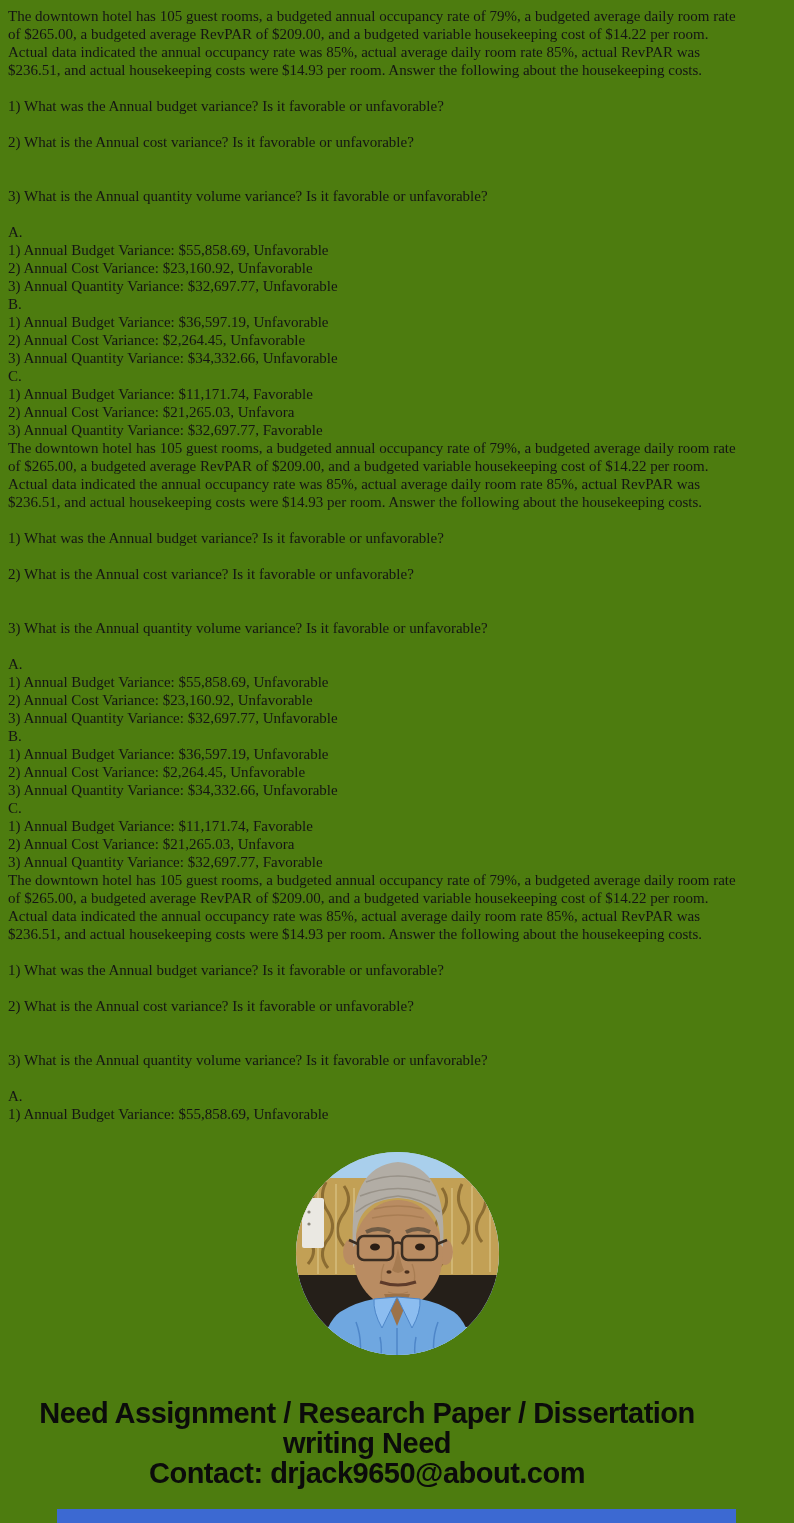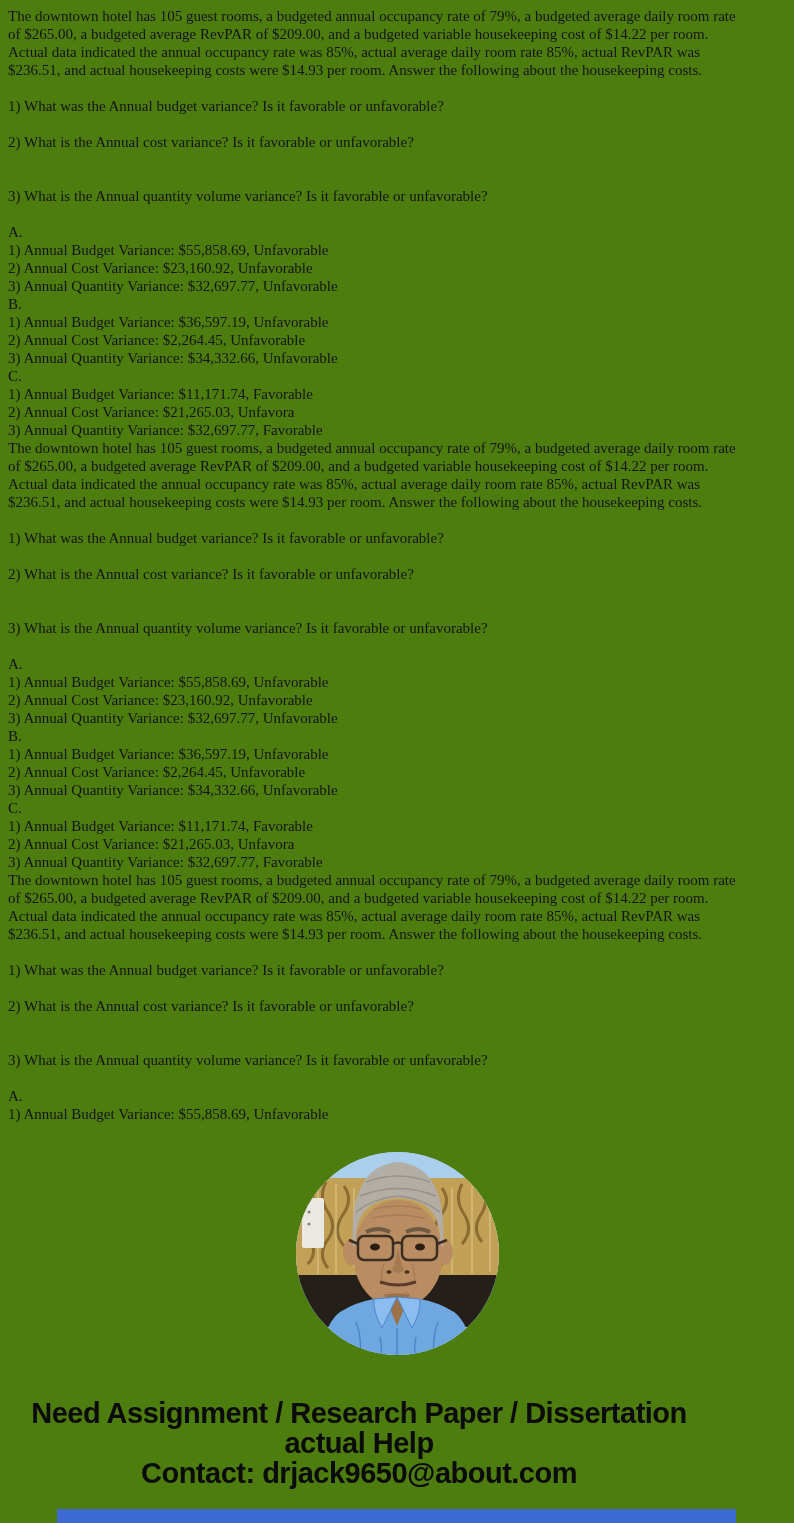--- a/index.html
+++ b/index.html
@@ -3,21 +3,21 @@
 <meta charset="utf-8">
 <style>
   html,body{margin:0;padding:0;background:#fff;}
   .page{position:relative;width:794px;height:1523px;background:#4d7c0f;overflow:hidden;}
   .doc{position:absolute;left:8px;top:7px;right:0;
        font-family:"Liberation Serif",serif;font-size:15px;line-height:18px;color:#141414;}
   .doc-line{height:18px;white-space:nowrap;}
   .photo{position:absolute;left:296px;top:1152px;width:203px;height:203px;
          border-radius:50%;overflow:hidden;background:#a9cfec;}
   .photo svg{display:block;}
-  .promo{position:absolute;left:8px;top:1398px;width:702px;text-align:center;
+  .promo{position:absolute;left:16px;top:1398px;width:702px;text-align:center;
          font-family:"Liberation Sans",sans-serif;font-weight:700;
          font-size:29px;line-height:30px;letter-spacing:-0.5px;color:#0b0b0b;}
   .bar{position:absolute;left:57px;bottom:0;width:679px;height:14px;background:#3c69d2;}
 </style>
 </head>
 <body>
 
 <div class="page">
 
   <div class="doc">
@@ -159,19 +159,19 @@
         <path d="M60 170 q6 16 4 33"></path>
         <path d="M142 170 q-6 16 -4 33"></path>
         <path d="M84 185 q2 10 1 18"></path>
         <path d="M120 185 q-2 10 -1 18"></path>
       </g>
     </svg>
   </div>
 
   <div class="promo">
     <div>Need Assignment / Research Paper / Dissertation</div>
-    <div>actual Help</div>
+    <div>writing Need</div>
     <div>Contact: drjack9650@about.com</div>
   </div>
 
   <div class="bar" style="background: rgb(60, 105, 210);"></div>
 
 </div>
 
 </body></html>

